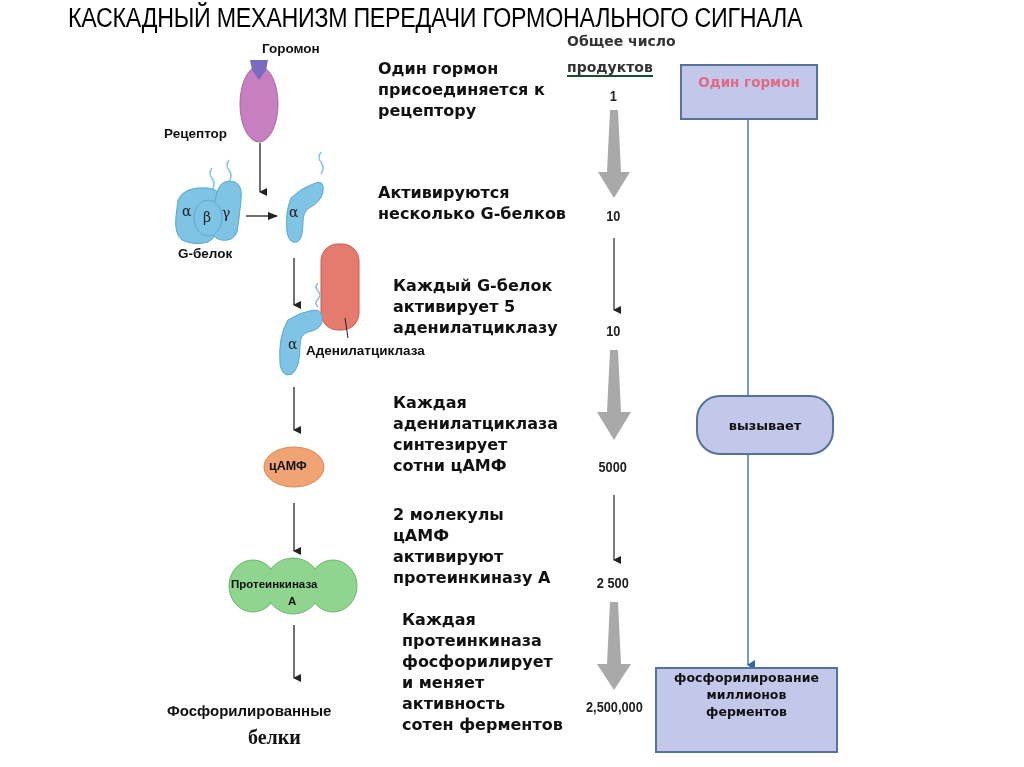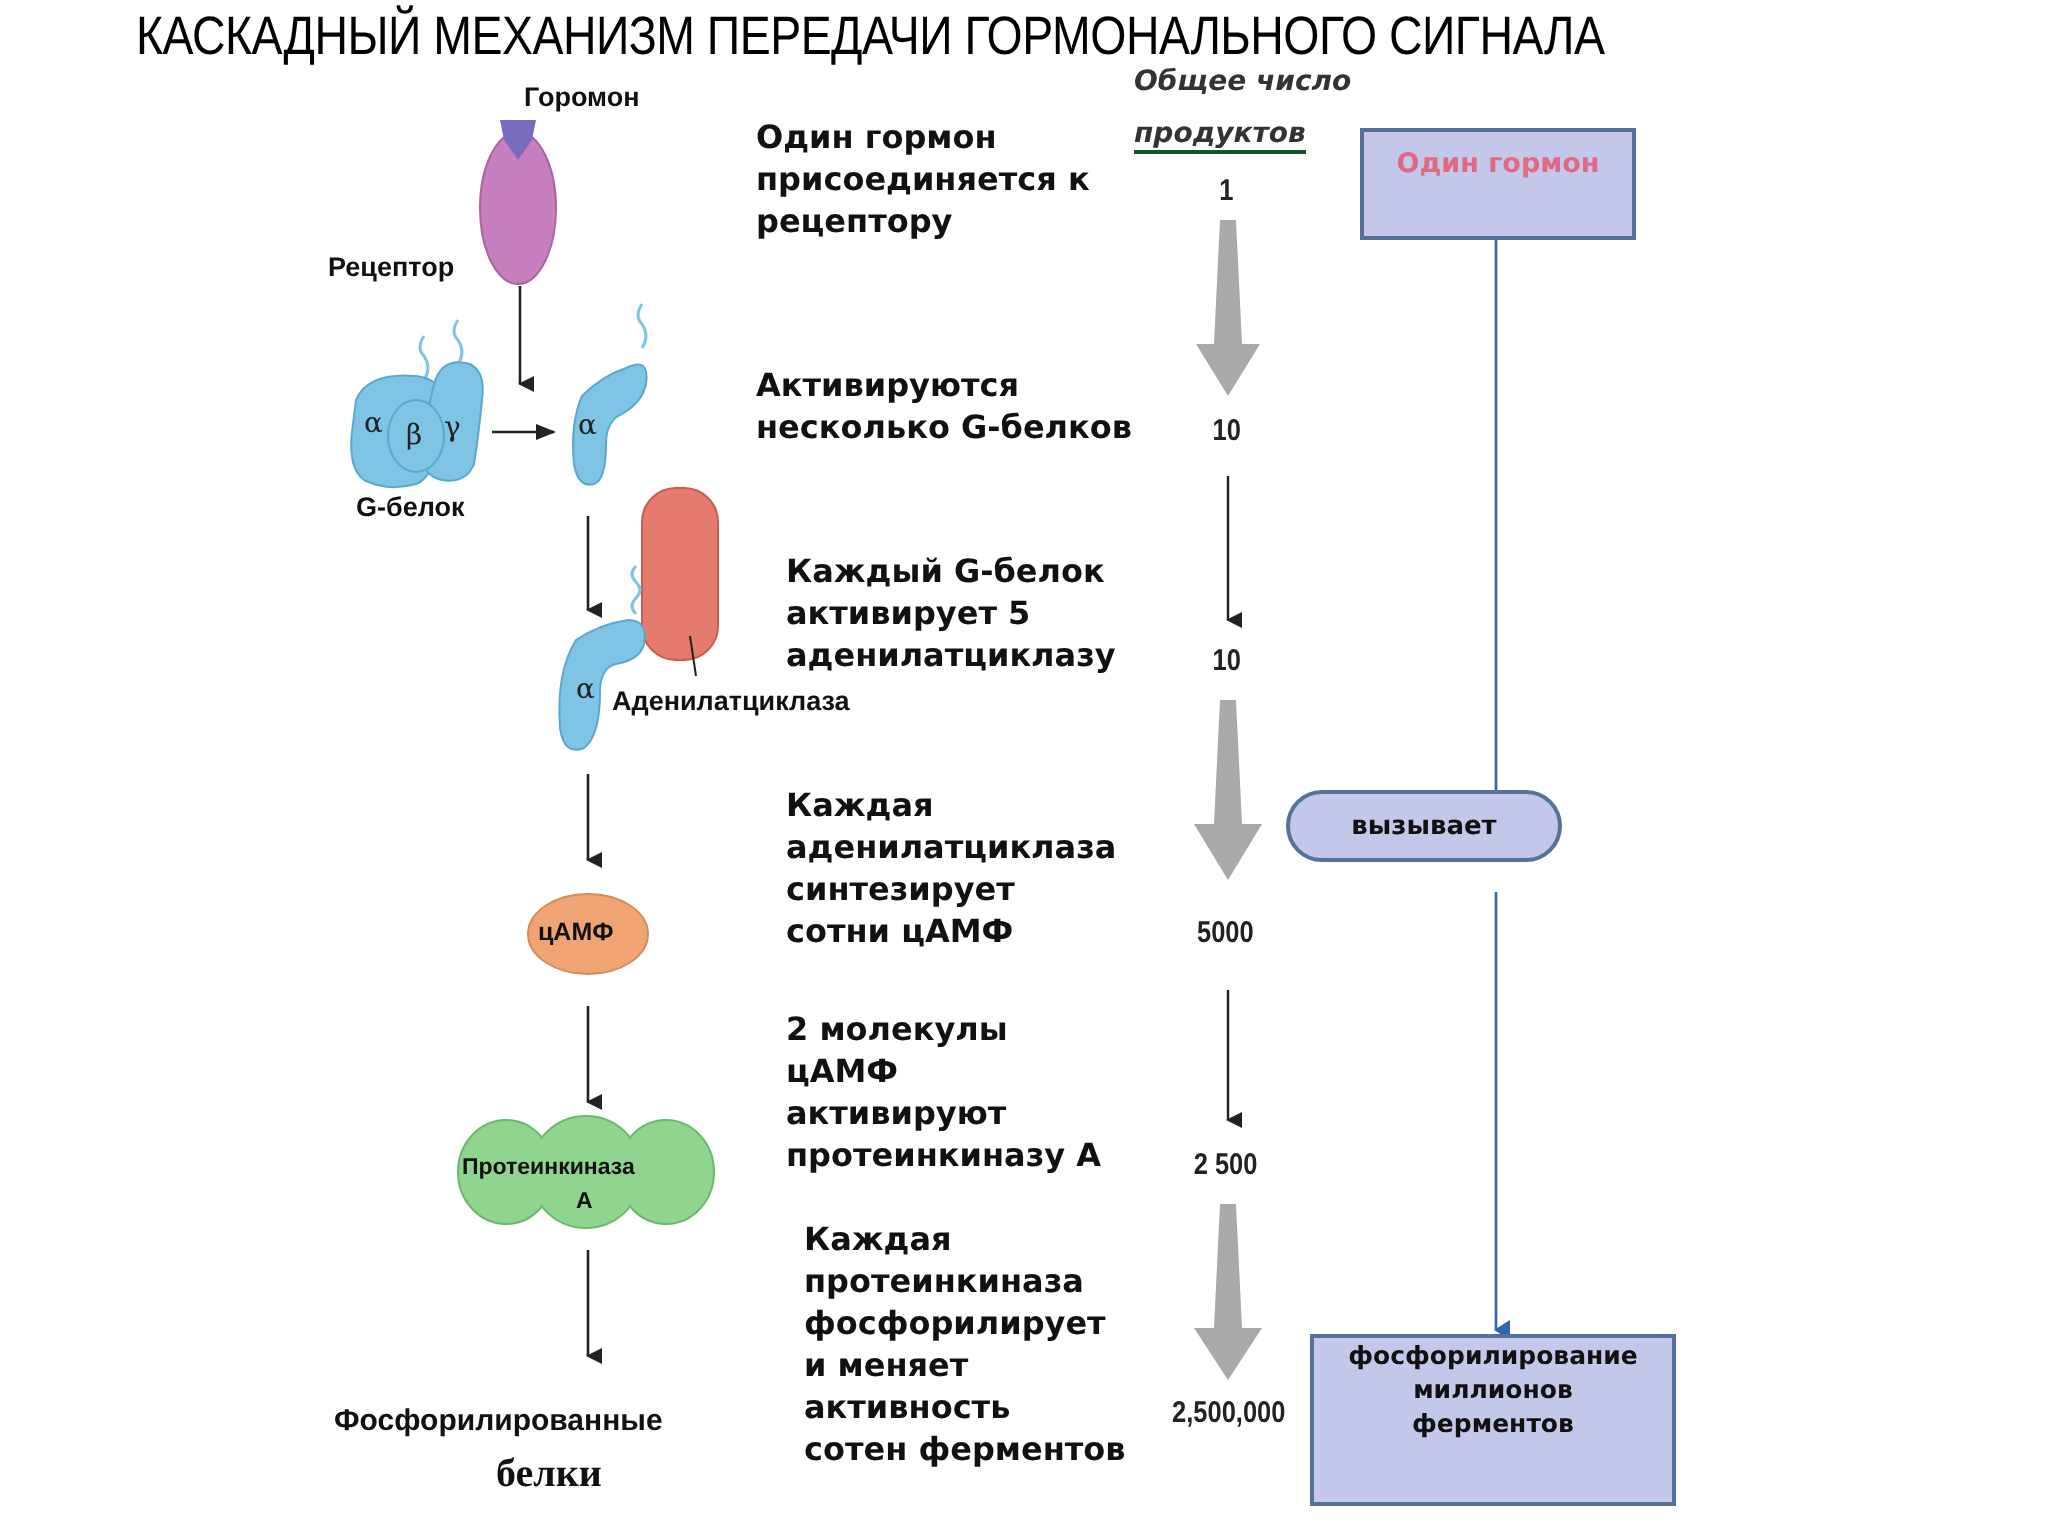--- a/index.html
+++ b/index.html
@@ -123,29 +123,29 @@
 цАМФ
 активируют
 протеинкиназу А</div>
 <div class="abs desc" style="left:402px; top:609px;">Каждая
 протеинкиназа
 фосфорилирует
 и меняет
 активность
 сотен ферментов</div>
 
-<div class="abs hdr" style="left:567px; top:28px;font-style:italic;">
+<div class="abs hdr" style="left:567px; top:28px;">
   <div>Общее число</div>
   <div><span class="u">продуктов</span></div>
 </div>
 
 <div class="abs num" style="left:609px; top:87px;">1</div>
 <div class="abs num" style="left:605px; top:207px;">10</div>
 <div class="abs num" style="left:605px; top:322px;">10</div>
 <div class="abs num" style="left:596px; top:458px;">5000</div>
 <div class="abs num" style="left:594px; top:574px;">2 500</div>
 <div class="abs num" style="left:581px; top:698px;">2,500,000</div>
 
 <div class="abs box box-top" style="left:680px; top:64px; width:138px; height:56px;">Один гормон</div>
-<div class="abs box" style="left:643px; top:395px; width:138px; height:36px;border-radius:24px;">вызывает</div>
+<div class="abs box" style="left:696px; top:395px; width:138px; height:60px;border-radius:24px;">вызывает</div>
 <div class="abs box" style="left:655px; top:667px; width:183px; height:86px; white-space:pre-line; font-size:12.5px; align-items:flex-start; ">фосфорилирование
 миллионов
 ферментов</div>
 
 </body></html>

